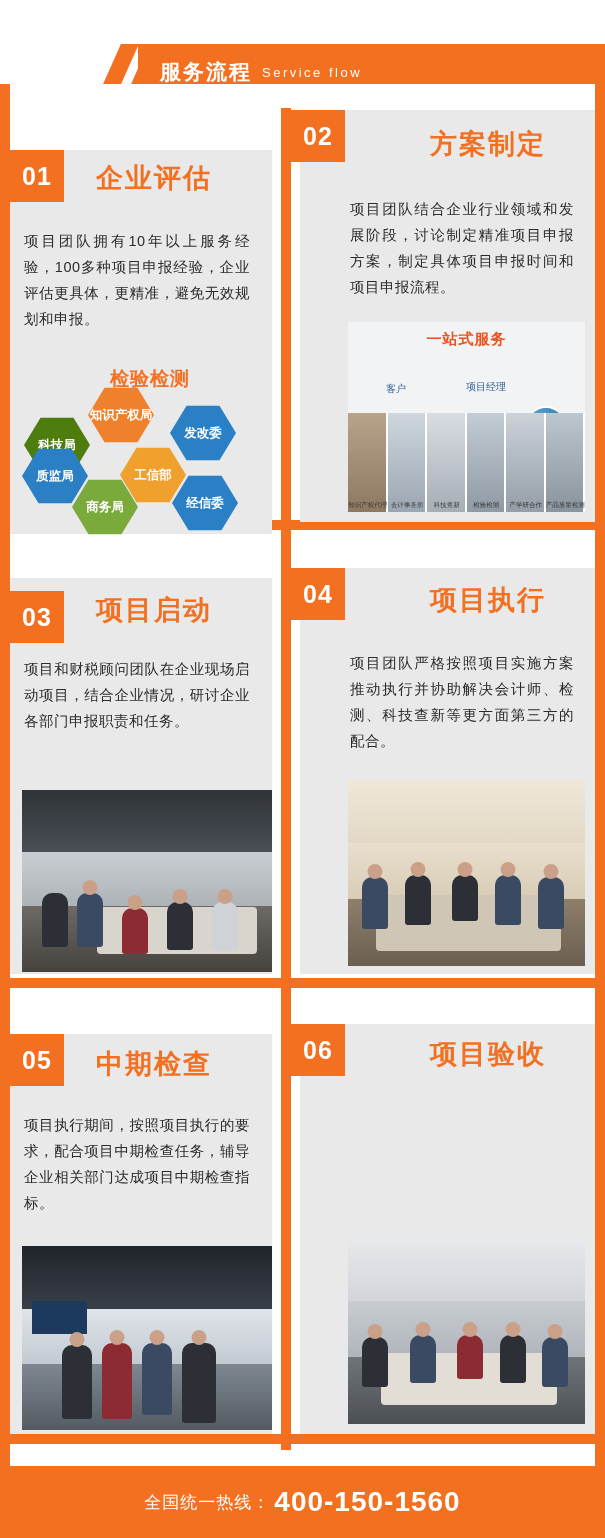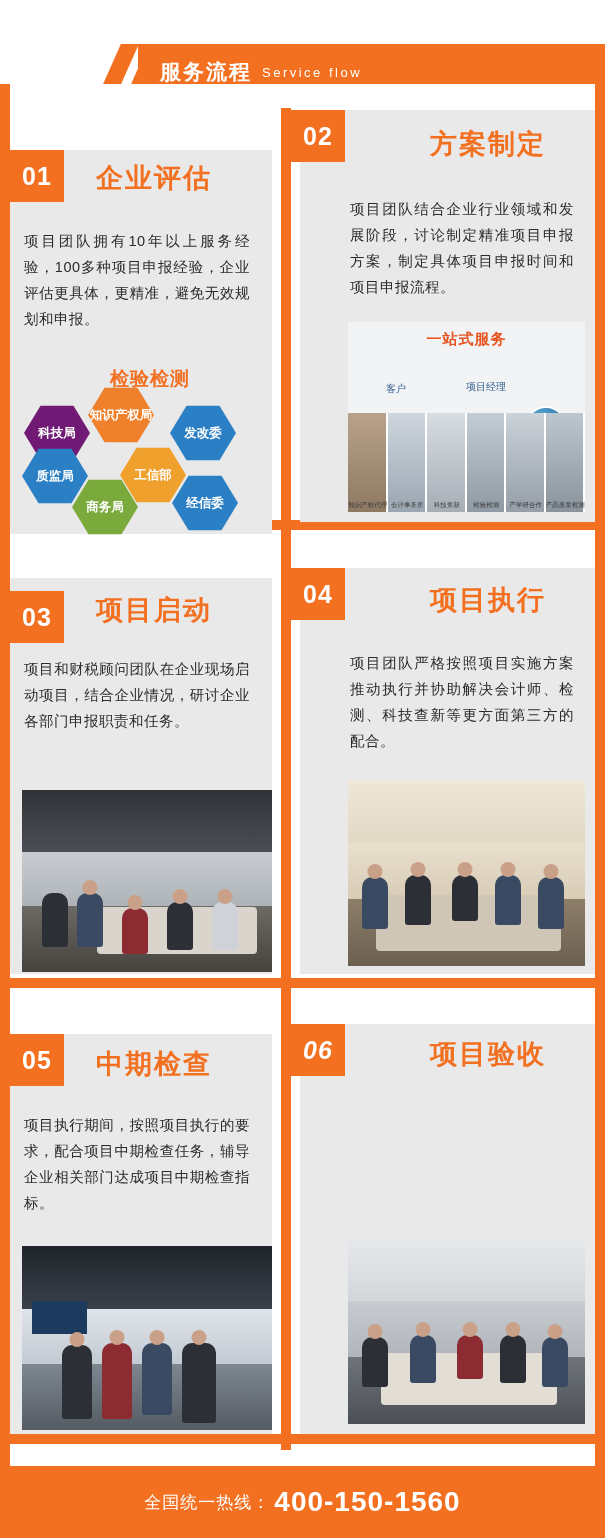--- a/index.html
+++ b/index.html
@@ -204,21 +204,21 @@
 
   <div class="frame" style="left:281px; top:108px; width:10px; height:1342px;"></div>
 
   <div class="frame" style="left:0; top:520px; width:605px; height:10px;"></div>
   <div class="frame" style="left:0; top:978px; width:605px; height:10px;"></div>
   <div class="frame" style="left:0; top:1434px; width:605px; height:10px;"></div>
 
   <div class="card" style="left:10px; top:150px; width:262px; height:384px;">
     <div class="hexwrap" style="left:0; top:210px; width:262px; height:174px;">
       <div class="hex-title" style="left:100px; top:6px;">检验检测</div>
-      <div class="hex" style="left:14px; top:44px; background:#701a75;">科技局</div>
+      <div class="hex" style="left:14px; top:56px; background:#4d7c0f;">科技局</div>
       <div class="hex" style="left:78px; top:26px; background:#f0812c;">知识产权局</div>
       <div class="hex" style="left:160px; top:44px; background:#2b7fc4;">发改委</div>
       <div class="hex" style="left:12px; top:87px; background:#2b7fc4;">质监局</div>
       <div class="hex" style="left:110px; top:86px; background:#f0a02c;">工信部</div>
       <div class="hex" style="left:62px; top:118px; background:#7aa93c;">商务局</div>
       <div class="hex" style="left:162px; top:114px; background:#2b7fc4;">经信委</div>
     </div>
   </div>
   <div class="num-badge" style="left:10px; top:150px;">01</div>
   <div class="card-title" style="left:96px; top:160px;">企业评估</div>
@@ -352,21 +352,21 @@
           </div>
         <div class="figure" style="left:64%; bottom:22%; height:48px;">
             <div class="head"></div>
           </div>
         <div class="figure b" style="left:82%; bottom:20%; height:50px;">
             <div class="head"></div>
           </div>
       </div>
     </div>
   </div>
-  <div class="num-badge" style="left:291px; top:1024px;font-style:italic;">06</div>
+  <div class="num-badge" style="left:291px; top:1024px;">06</div>
   <div class="card-title" style="left:430px; top:1036px;">项目验收</div>
 
   <div class="footer">
     <div class="footer-inner">
       <span class="footer-label">全国统一热线：</span>
       <span class="footer-phone">400-150-1560</span>
     </div>
   </div>
 
 </div>

